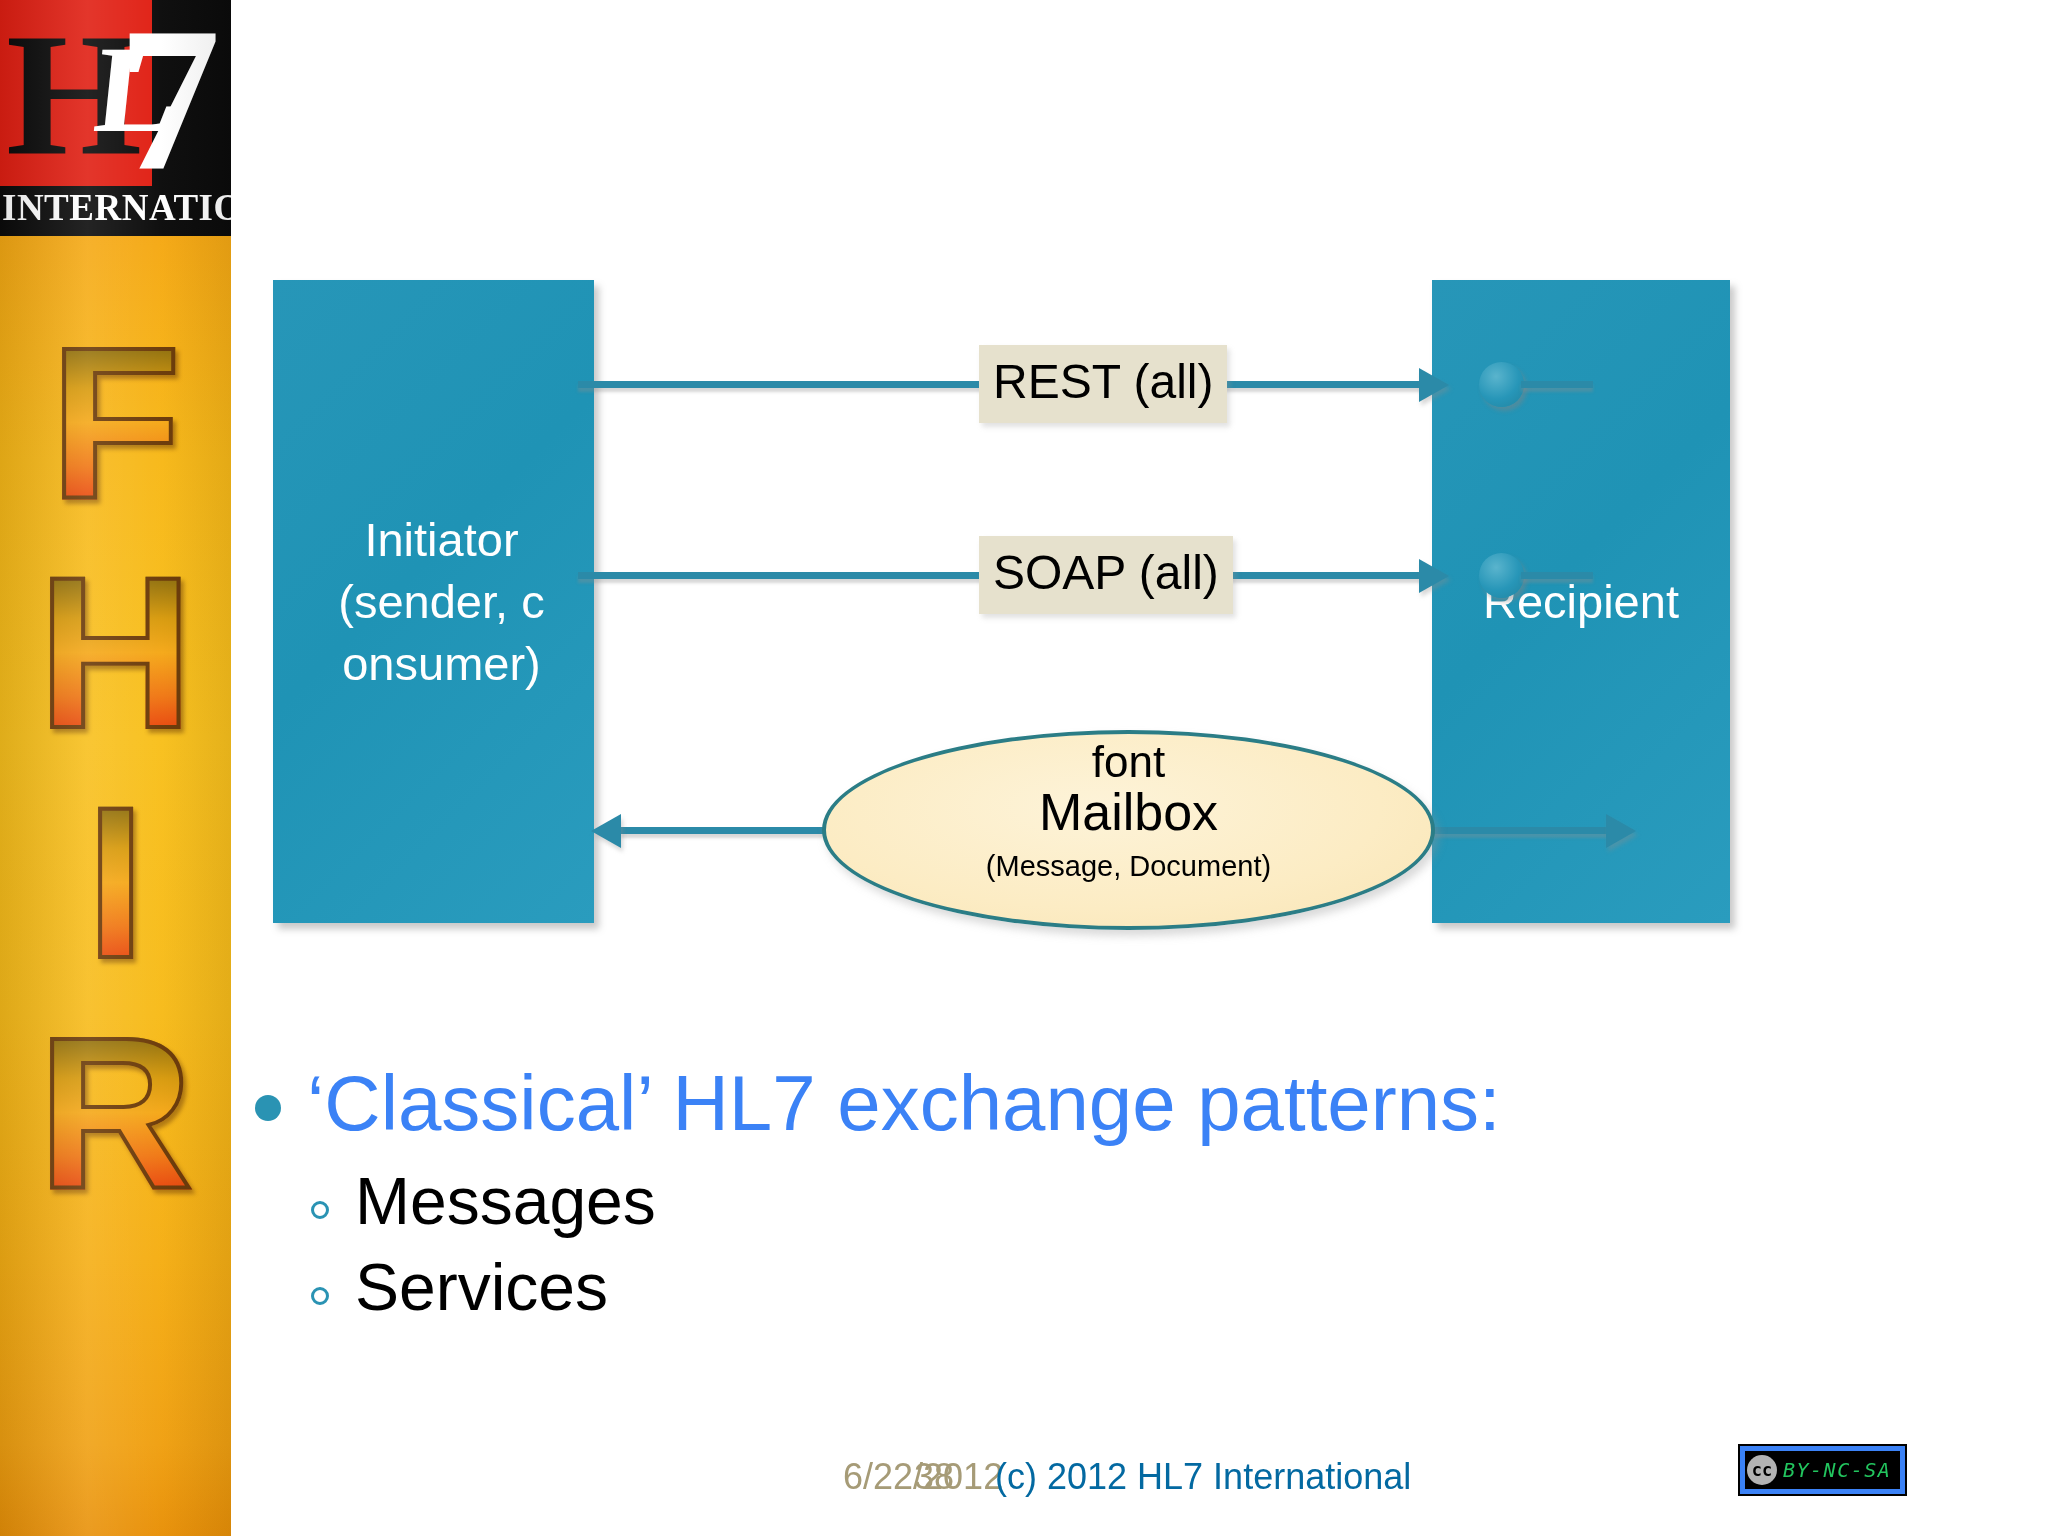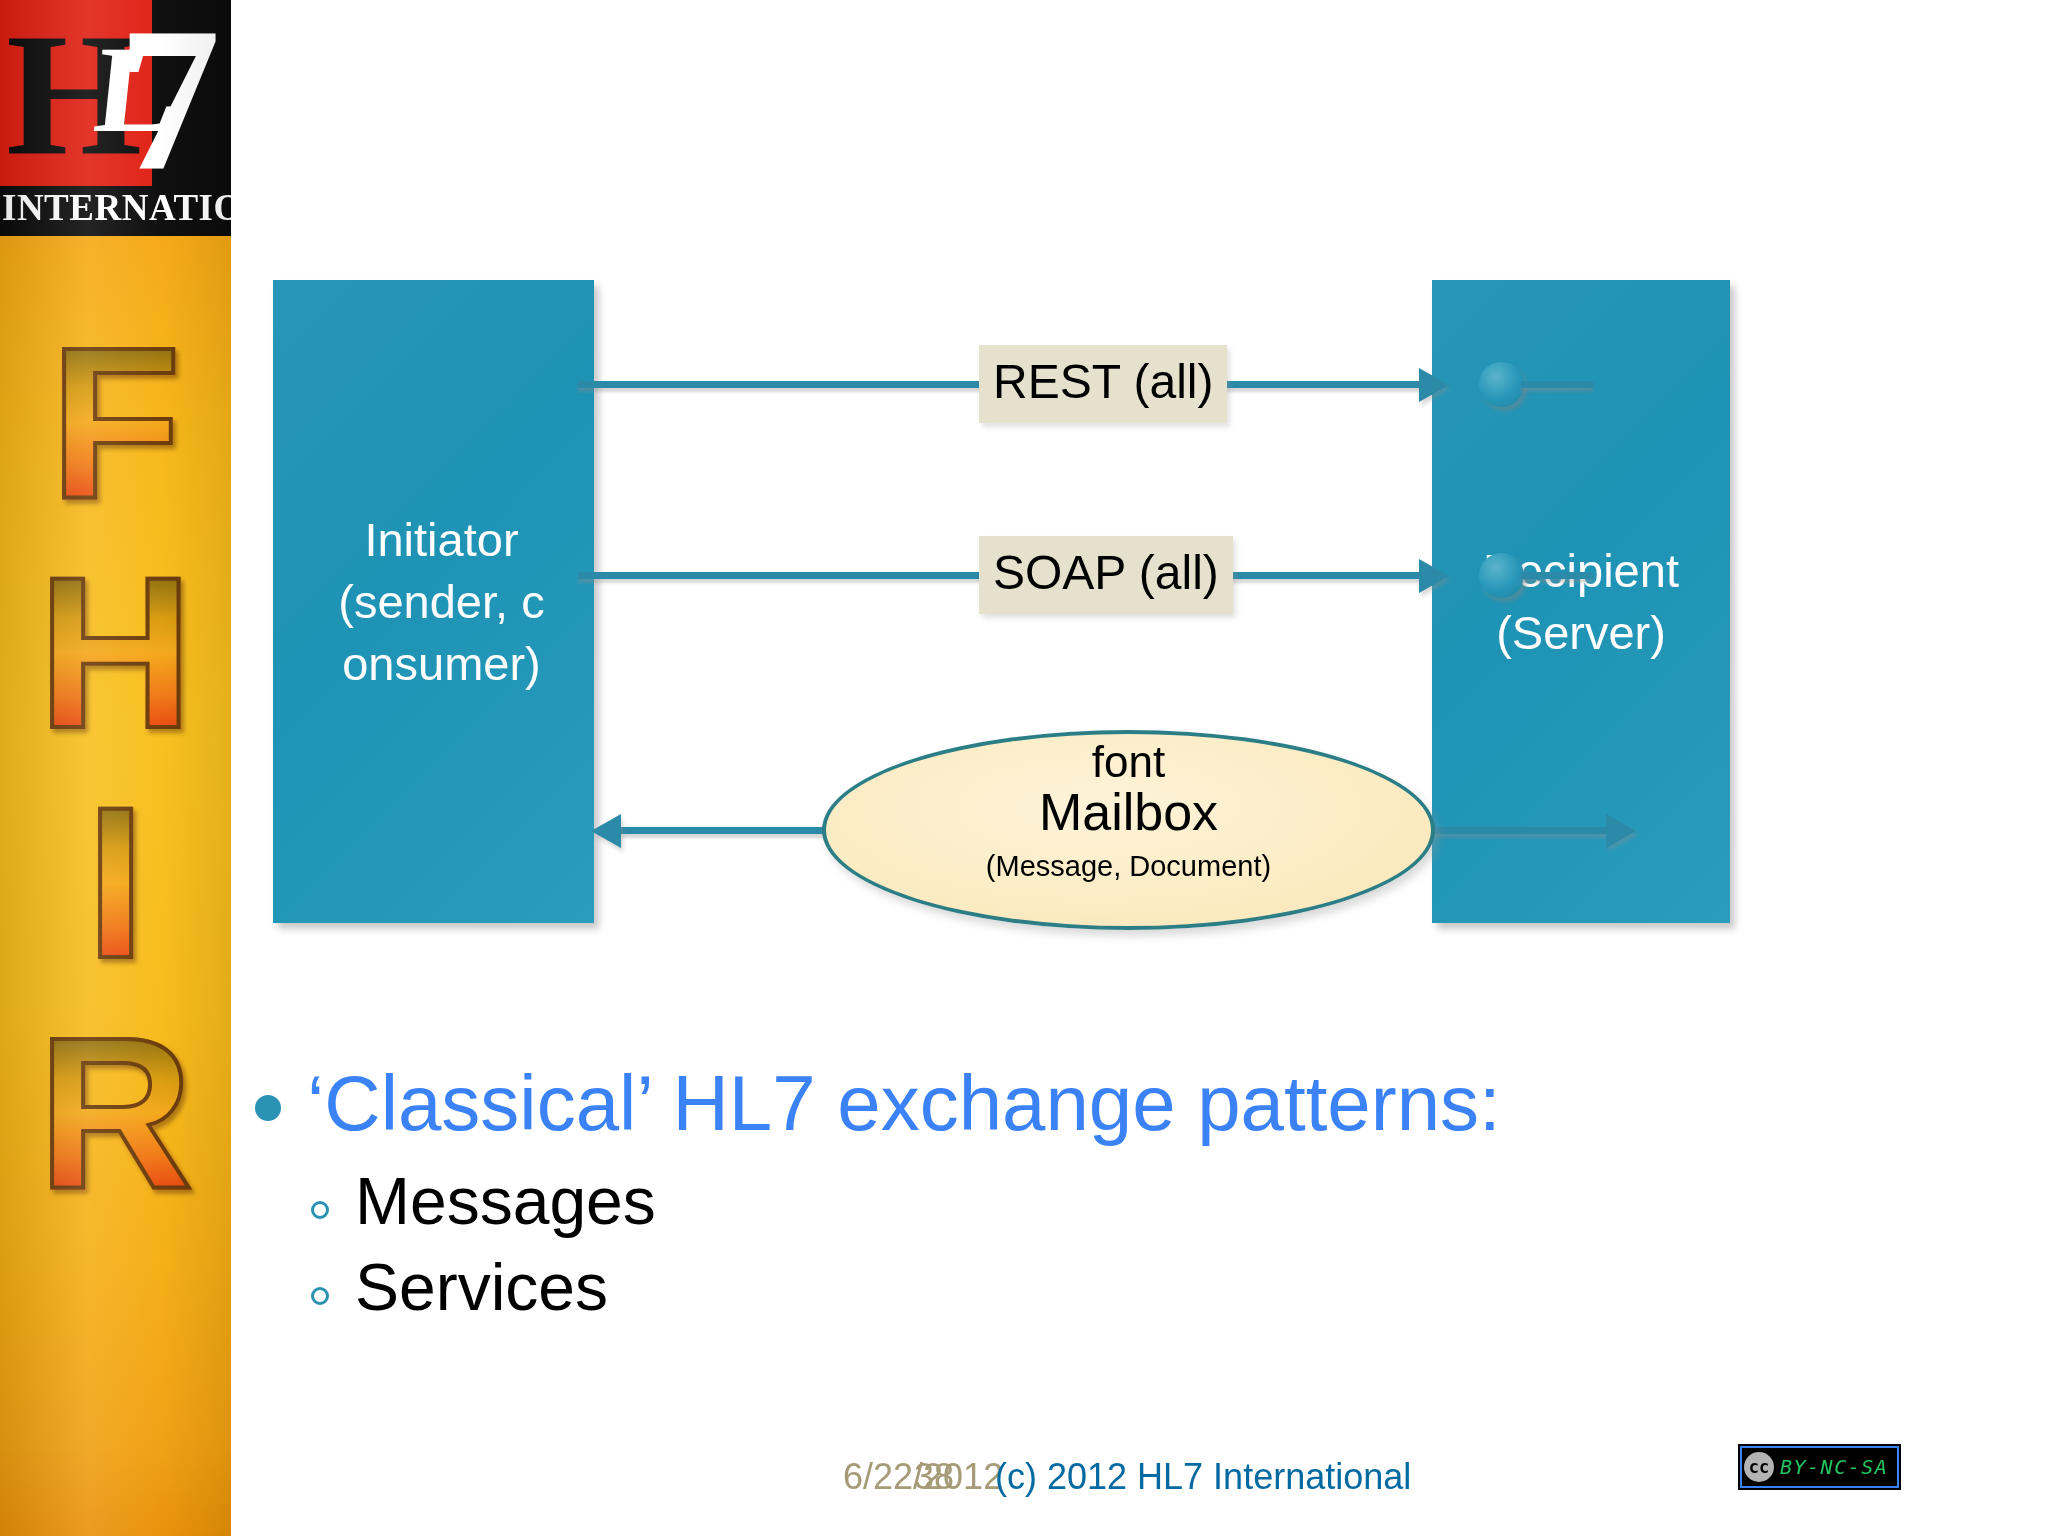--- a/index.html
+++ b/index.html
@@ -280,21 +280,21 @@
     left: 764px; top: 1455px;
     font-size: 36px; line-height: 44px;
     color: #0369a1;
     white-space: nowrap;
   }
   #cc-badge {
     position: absolute;
     left: 1509px; top: 1446px;
     height: 38px;
     background: #000000;
-    border: 2px solid #3b82f6;
+    border: 5px solid #3b82f6;
     outline: 2px solid #000000;
     display: flex;
     align-items: center;
     padding: 0 5px 0 2px;
   }
   #cc-circle {
     width: 30px; height: 30px;
     border-radius: 50%;
     background: #b3b3b3;
     color: #000;
@@ -345,21 +345,20 @@
       <div class="node-label">
         <div>Initiator</div>
         <div>(sender, c</div>
         <div>onsumer)</div>
       </div>
     </div>
 
     <div class="node-box" id="box-recipient">
       <div class="node-label">
         <div>Recipient</div>
-        <div>(Server)</div>
       </div>
     </div>
 
     <div class="wire" style="left:347px; top:381px; width:413px;"></div>
     <div class="wire" style="left:953px; top:381px; width:240px;"></div>
     <div class="arrowhead" style="left:1188px; top:368px;"></div>
     <div class="proto-label" style="left:748px; top:345px;">REST (all)</div>
     <div class="lollipop" style="left:1248px; top:362px;"></div>
     <div class="wire" style="left:1290px; top:381px; width:72px;"></div>
 

